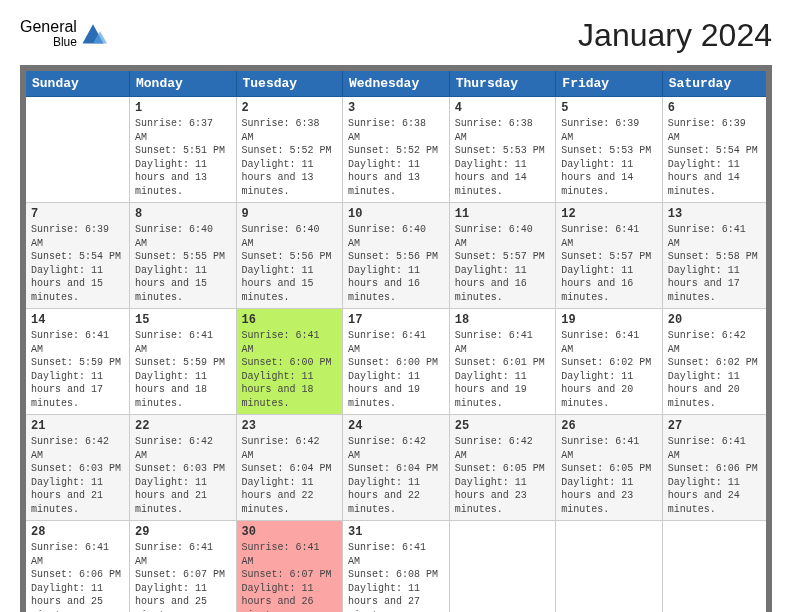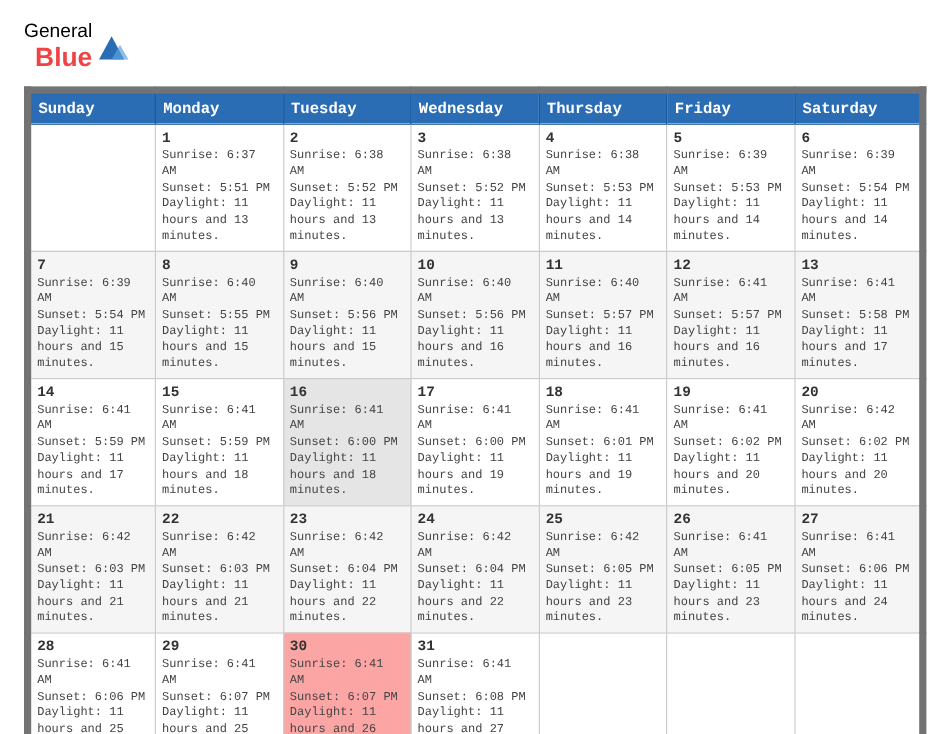--- a/index.html
+++ b/index.html
@@ -86,28 +86,29 @@
     }
   </style>
 </head>
 <body>
 
 <div class="page">
   <div class="header">
     <div class="logo">
       <div class="logo-text">
         <span>General</span>
-        <span style="color:#ef4444;font-size:22px;font-weight:bold;">Blue</span>
+        <span style="color:#000000;font-size:12px;font-weight:normal;">Blue</span>
       </div>
       <svg class="logo-icon" viewBox="0 0 32 32" xmlns="http://www.w3.org/2000/svg">
         <polygon points="4,28 16,6 28,28" fill="#2a6db5"></polygon>
         <polygon points="16,28 24,14 32,28" fill="#5ba3e0" opacity="0.7"></polygon>
       </svg>
     </div>
     <div class="title-block">
+      <div class="month-year">January 2024</div>
     </div>
   </div>
 
   <table class="calendar">
     <thead>
       <tr>
         <th>Sunday</th>
         <th>Monday</th>
         <th>Tuesday</th>
         <th>Wednesday</th>
@@ -176,21 +177,21 @@
         </tr>
         <tr style="background: rgb(255, 255, 255);">
           <td style="background: rgb(255, 255, 255);">
             <span class="day-num">14</span>
             <div class="day-info">Sunrise: 6:41 AM<br>Sunset: 5:59 PM<br>Daylight: 11 hours and 17 minutes.</div>
           </td>
           <td style="background: rgb(255, 255, 255);">
             <span class="day-num">15</span>
             <div class="day-info">Sunrise: 6:41 AM<br>Sunset: 5:59 PM<br>Daylight: 11 hours and 18 minutes.</div>
           </td>
-          <td style="background: #e5e5e5;">
+          <td style="background: #bef264;">
             <span class="day-num">16</span>
             <div class="day-info">Sunrise: 6:41 AM<br>Sunset: 6:00 PM<br>Daylight: 11 hours and 18 minutes.</div>
           </td>
           <td style="background: rgb(255, 255, 255);">
             <span class="day-num">17</span>
             <div class="day-info">Sunrise: 6:41 AM<br>Sunset: 6:00 PM<br>Daylight: 11 hours and 19 minutes.</div>
           </td>
           <td style="background: rgb(255, 255, 255);">
             <span class="day-num">18</span>
             <div class="day-info">Sunrise: 6:41 AM<br>Sunset: 6:01 PM<br>Daylight: 11 hours and 19 minutes.</div>

